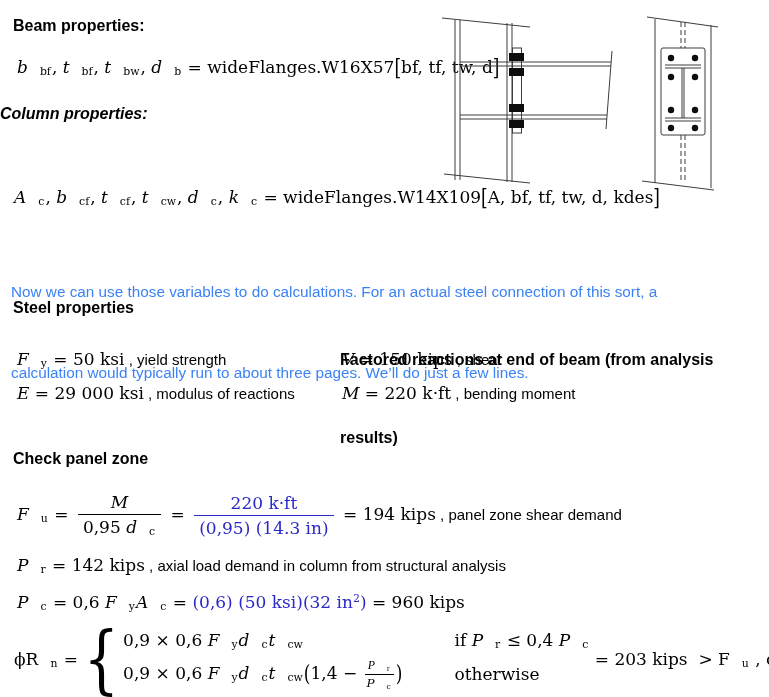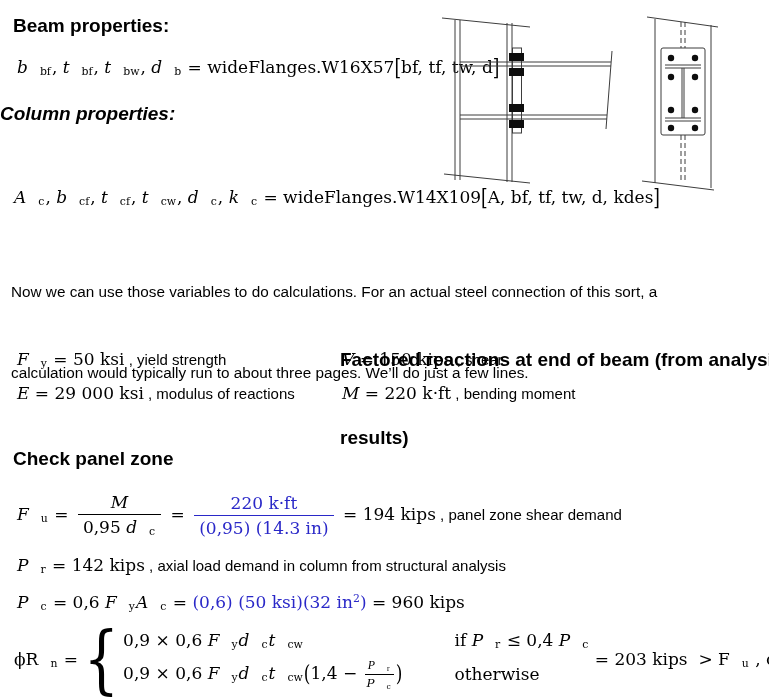--- a/index.html
+++ b/index.html
@@ -1,21 +1,21 @@
 <!DOCTYPE html>
 <html style="--blue: #2a28c8;"><head>
 <meta charset="utf-8">
 <style>
   html,body{margin:0;padding:0;background:#ffffff;}
   #canvas{position:relative;width:769px;height:697px;background:#ffffff;overflow:hidden;
           font-family:"Liberation Sans",sans-serif;color:#000;}
   .h{position:absolute;font-family:"Liberation Sans",sans-serif;font-weight:700;
-     font-size:19px;color:#000;white-space:pre;line-height:26px;}
+     font-size:16px;color:#000;white-space:pre;line-height:26px;}
   .para{position:absolute;font-family:"Liberation Sans",sans-serif;font-size:15.3px;
-        color:#000000;white-space:pre;line-height:27px;}
+        color:#3b82f6;white-space:pre;line-height:27px;}
   .eq{position:absolute;font-family:"DejaVu Serif",serif;font-size:17px;color:#000;white-space:pre;}
   .tk{white-space:pre;}
   .tk-var{font-style:italic;}
   .tk-sub{font-size:0.64em;vertical-align:-0.2em;margin-right:1px;margin-left:12px;}
   .tk-sup{font-size:0.64em;vertical-align:0.55em;}
   .tk-sans{font-family:"Liberation Sans",sans-serif;font-size:15px;}
   .tk-blue{color:var(--blue,#2a28c8);}
   .tk-br{display:inline-block;transform:scaleY(1.3);transform-origin:center;}
   .frac{display:inline-block;vertical-align:middle;text-align:center;margin:0 4px;}
   .frac .num{display:block;padding:0 5px 2px;border-bottom:1.4px solid currentColor;}
@@ -95,20 +95,21 @@
     </g>
   </svg>
 
   <div class="eq" style="left:14px;top:187px;"><span class="tk tk-var">A</span><span class="tk-sub">c</span><span class="tk">, </span><span class="tk tk-var">b</span><span class="tk-sub">cf</span><span class="tk">, </span><span class="tk tk-var">t</span><span class="tk-sub">cf</span><span class="tk">, </span><span class="tk tk-var">t</span><span class="tk-sub">cw</span><span class="tk">, </span><span class="tk tk-var">d</span><span class="tk-sub">c</span><span class="tk">, </span><span class="tk tk-var">k</span><span class="tk-sub">c</span><span class="tk"> = wideFlanges.W14X109</span><span class="tk-br">[</span><span class="tk">A, bf, tf, tw, d, kdes</span><span class="tk-br">]</span></div>
 
   <div class="para" style="left:11px;top:224px;">
     <div>Now we can use those variables to do calculations. For an actual steel connection of this sort, a</div>
     <div>calculation would typically run to about three pages. We’ll do just a few lines.</div>
   </div>
 
+  <div class="h" style="left:13px;top:295px;">Steel properties</div>
 
   <div class="h" style="left:340px;top:295px;">
     <div>Factored reactions at end of beam (from analysis</div>
     <div>results)</div>
   </div>
 
   <div class="eq" style="left:17px;top:349px;"><span class="tk tk-var">F</span><span class="tk-sub">y</span><span class="tk"> = 50 ksi</span><span class="tk tk-sans"> , yield strength</span></div>
   <div class="eq" style="left:342px;top:349px;"><span class="tk tk-var">V</span><span class="tk"> = 150 kips</span><span class="tk tk-sans"> , shear</span></div>
   <div class="eq" style="left:17px;top:383px;"><span class="tk tk-var">E</span><span class="tk"> = 29 000 ksi</span><span class="tk tk-sans"> , modulus of reactions</span></div>
   <div class="eq" style="left:342px;top:383px;"><span class="tk tk-var">M</span><span class="tk"> = 220 k·ft</span><span class="tk tk-sans"> , bending moment</span></div>

